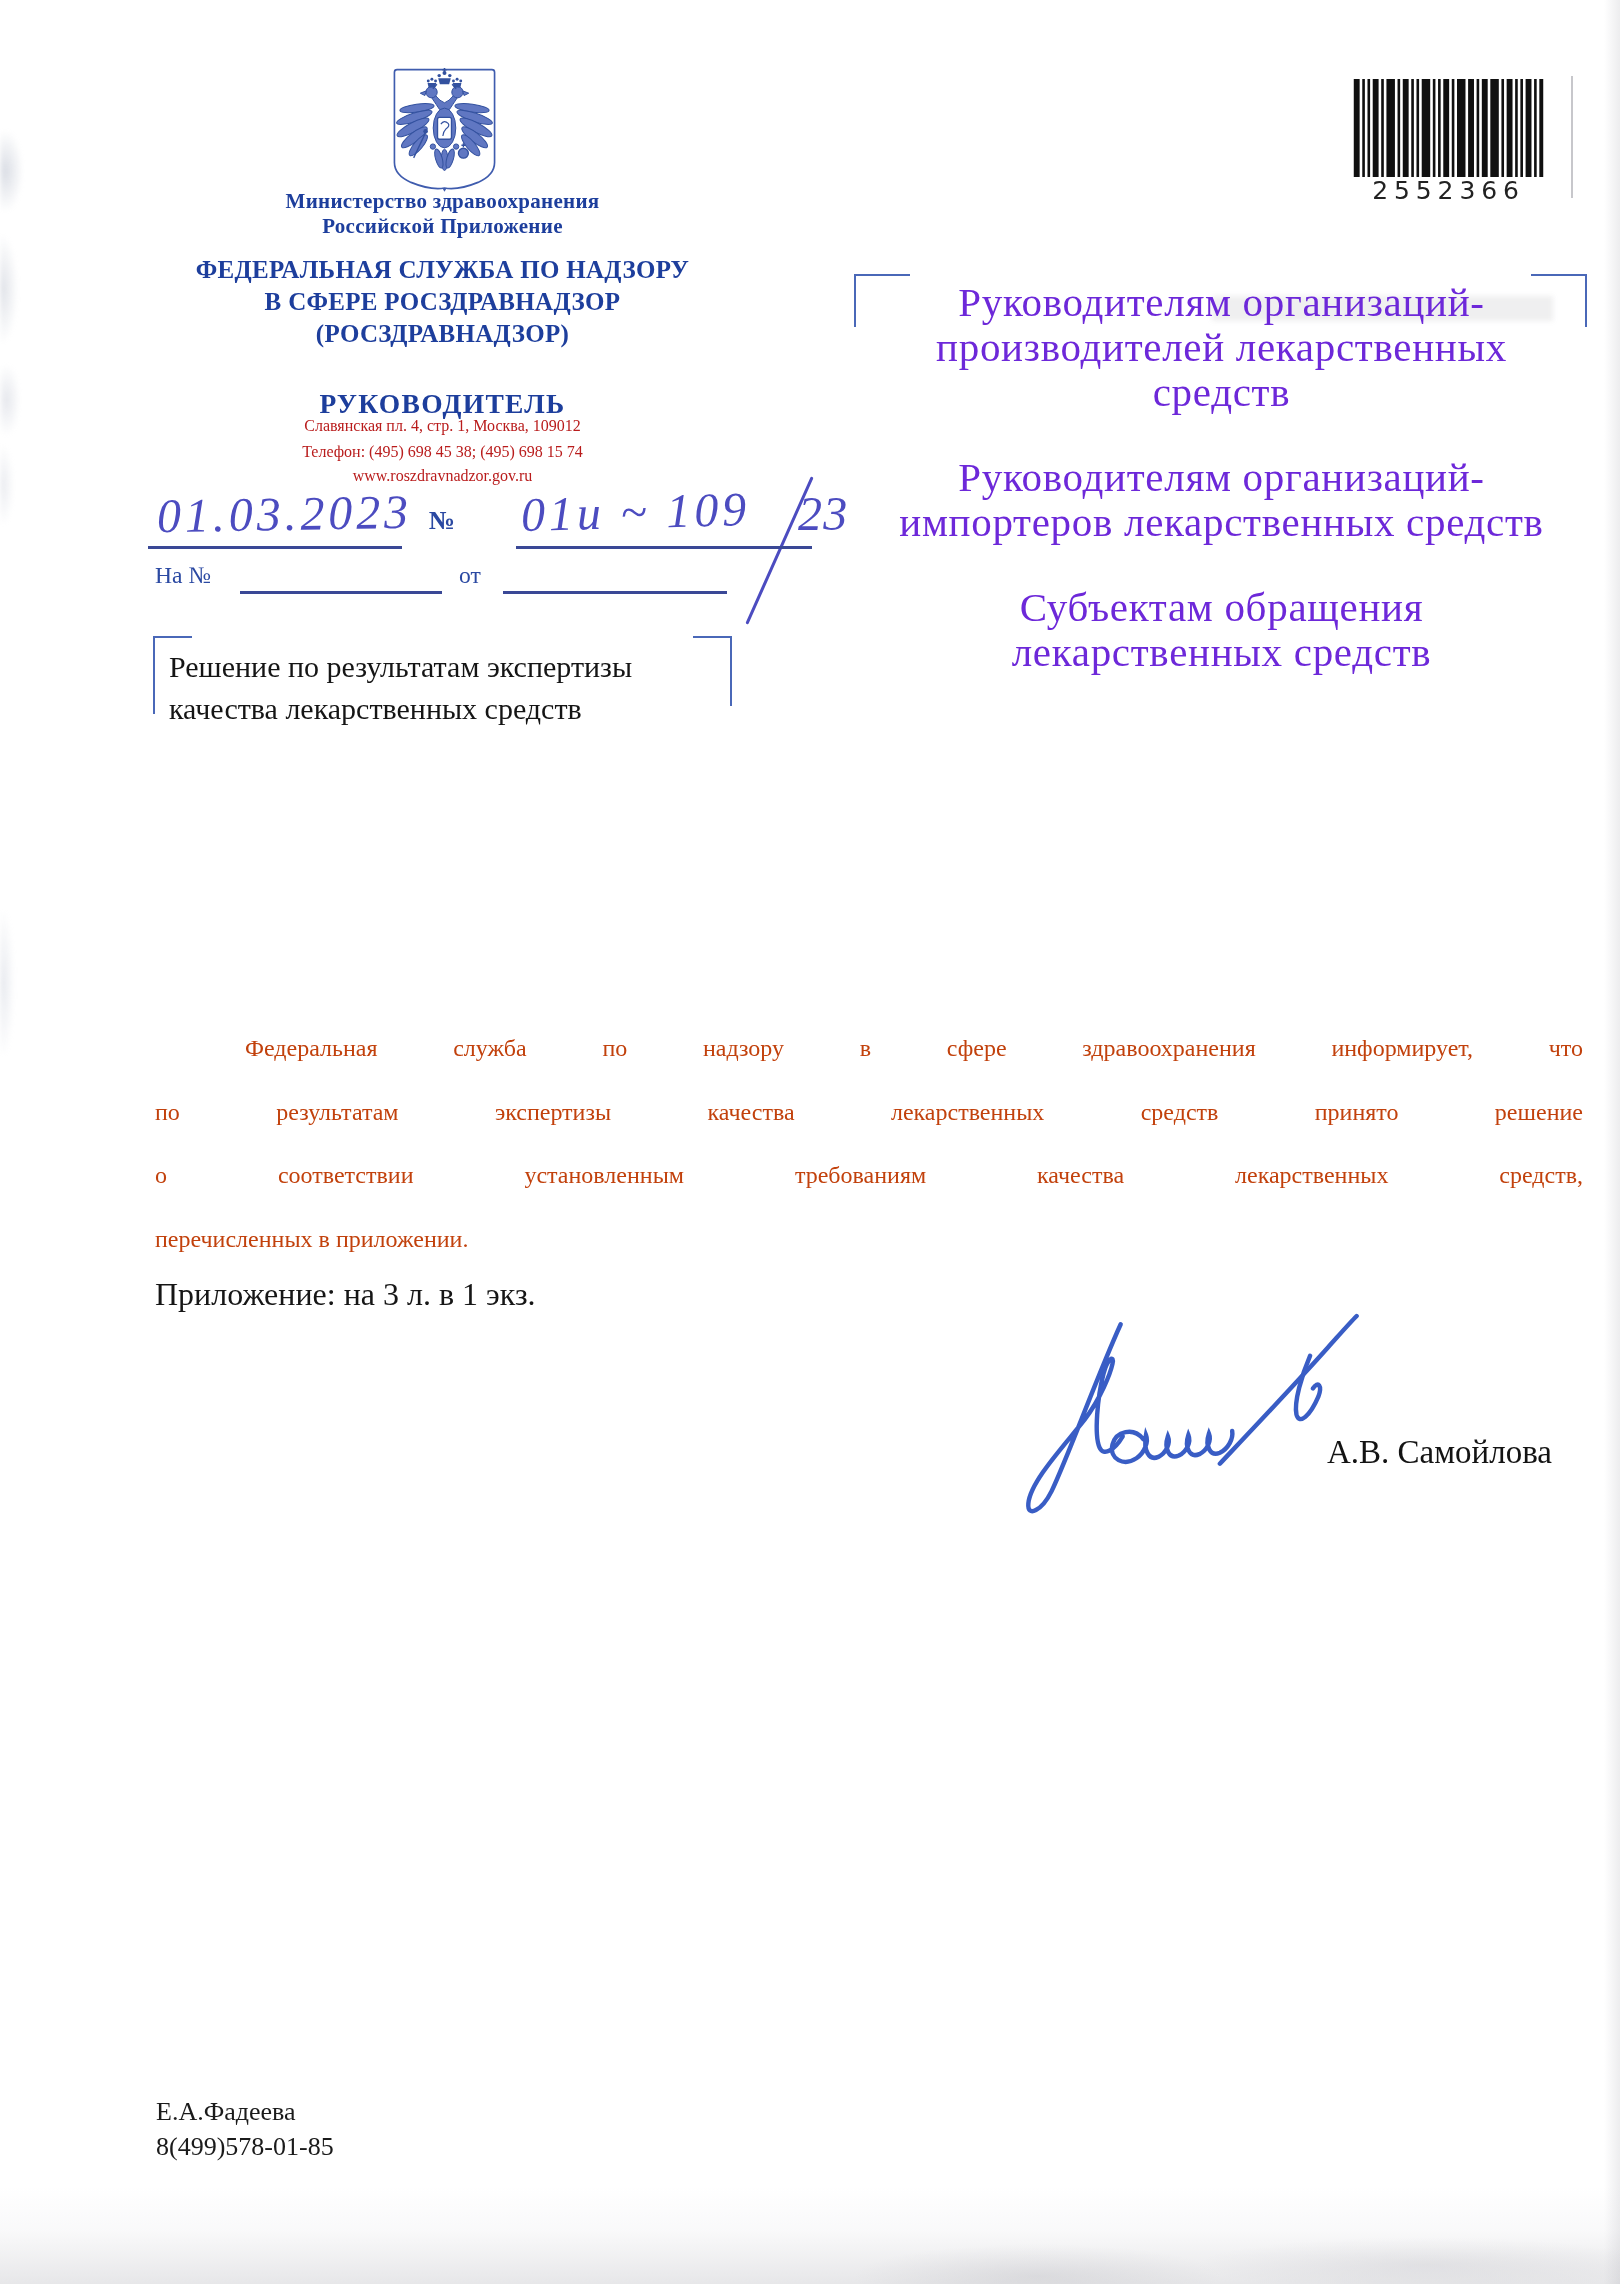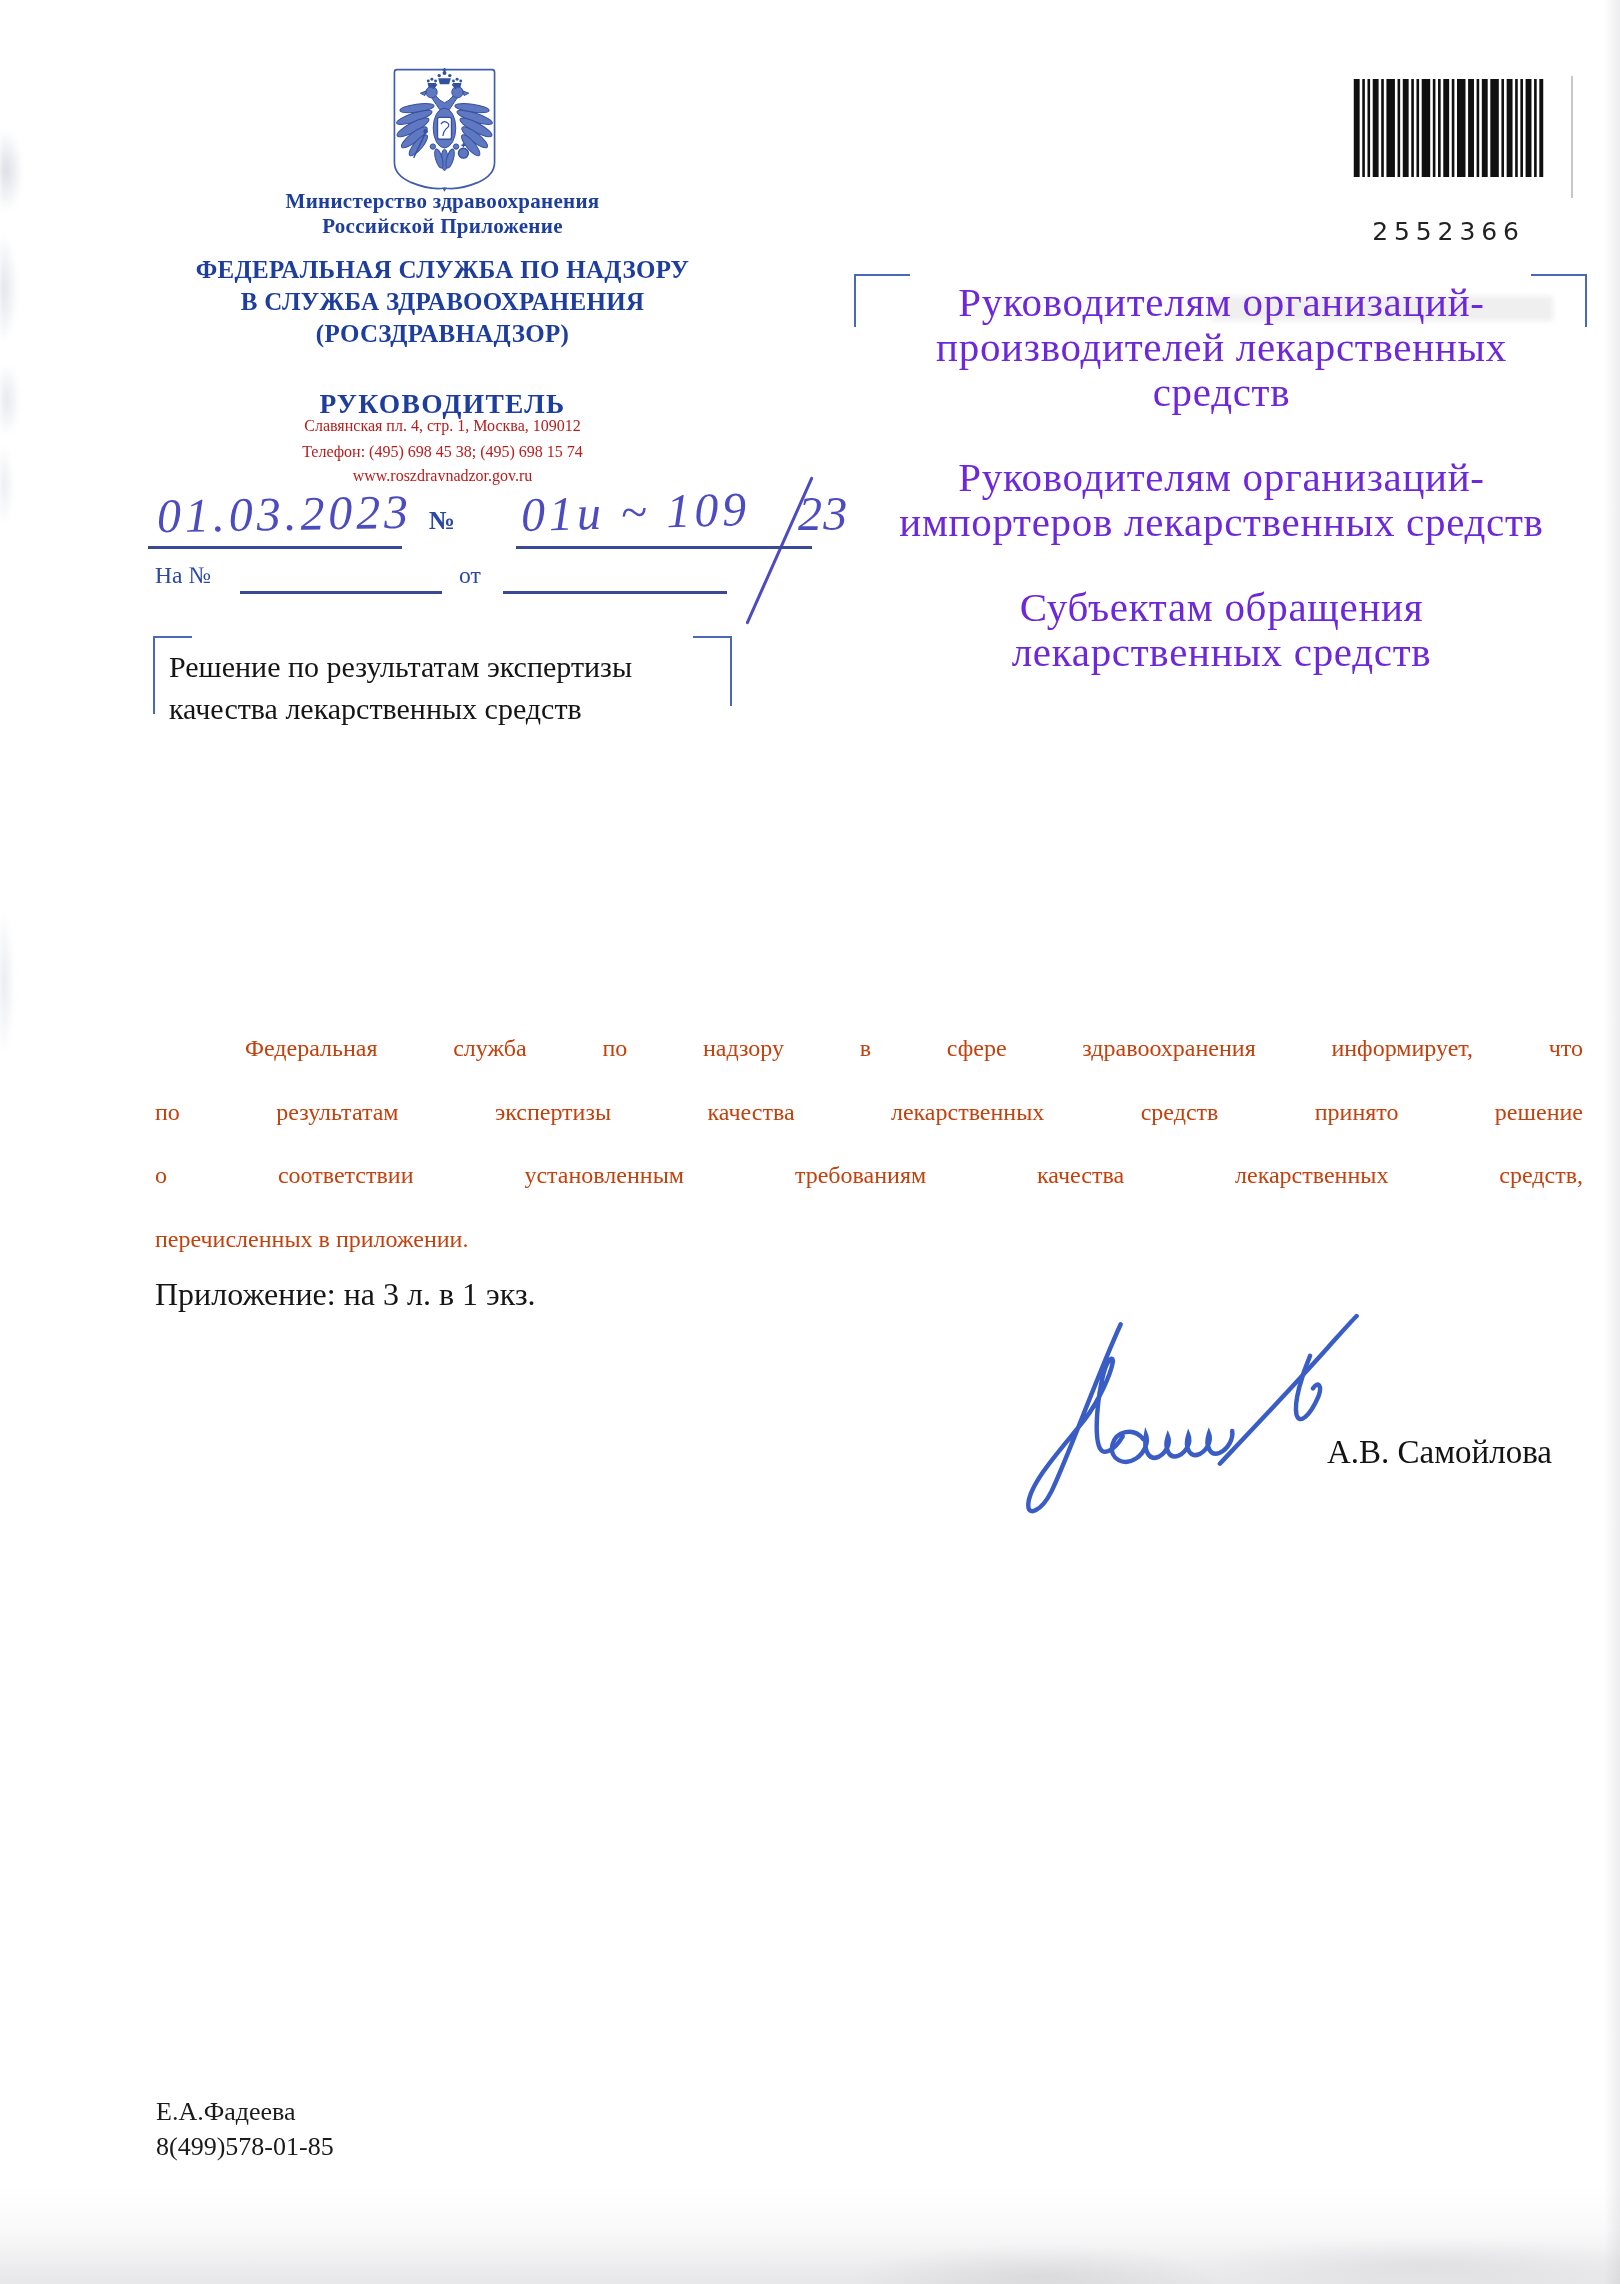--- a/index.html
+++ b/index.html
@@ -155,26 +155,26 @@
         <rect x="226" y="0" width="4" height="150"></rect>
           <rect x="234" y="0" width="9" height="150"></rect>
         <rect x="247" y="0" width="4" height="150"></rect>
           <rect x="255" y="0" width="4" height="150"></rect>
         <rect x="263" y="0" width="9" height="150"></rect>
           <rect x="276" y="0" width="4" height="150"></rect>
         <rect x="284" y="0" width="6" height="150"></rect>
       </g>
     </svg>
   </div>
-  <div class="abs barcode-digits" style="top:176px;margin-top:41px;">2552366</div>
+  <div class="abs barcode-digits" style="top:176px;">2552366</div>
 
   <div class="abs lh-center blue ministry" style="top:189px;">Министерство здравоохранения</div>
   <div class="abs lh-center blue ministry" style="top:214px;">Российской Приложение</div>
   <div class="abs lh-center blue service" style="top:254px;">ФЕДЕРАЛЬНАЯ СЛУЖБА ПО НАДЗОРУ</div>
-  <div class="abs lh-center blue service" style="top:286px;">В СЛУЖБА ЗДРАВООХРАНЕНИЯ</div>
+  <div class="abs lh-center blue service" style="top:286px;">В СФЕРЕ РОСЗДРАВНАДЗОР</div>
   <div class="abs lh-center blue service" style="top:318px;">(РОСЗДРАВНАДЗОР)</div>
   <div class="abs lh-center blue position-title" style="top:370px;">РУКОВОДИТЕЛЬ</div>
   <div class="abs lh-center contact" style="top:417px;">Славянская пл. 4, стр. 1, Москва, 109012</div>
   <div class="abs lh-center contact" style="top:443px;">Телефон: (495) 698 45 38; (495) 698 15 74</div>
   <div class="abs lh-center contact" style="top:467px;">www.roszdravnadzor.gov.ru</div>
 
   <div class="abs script" style="left:157px;top:486px;transform:rotate(-1deg);">01.03.2023</div>
   <div class="abs no-sign" style="left:429px;top:506px;">№</div>
   <div class="abs script" style="left:521px;top:484px;transform:rotate(-1.5deg);">01и ~ 109</div>
   <div class="abs slash-stroke" style="left:778px;top:470px;"></div>

